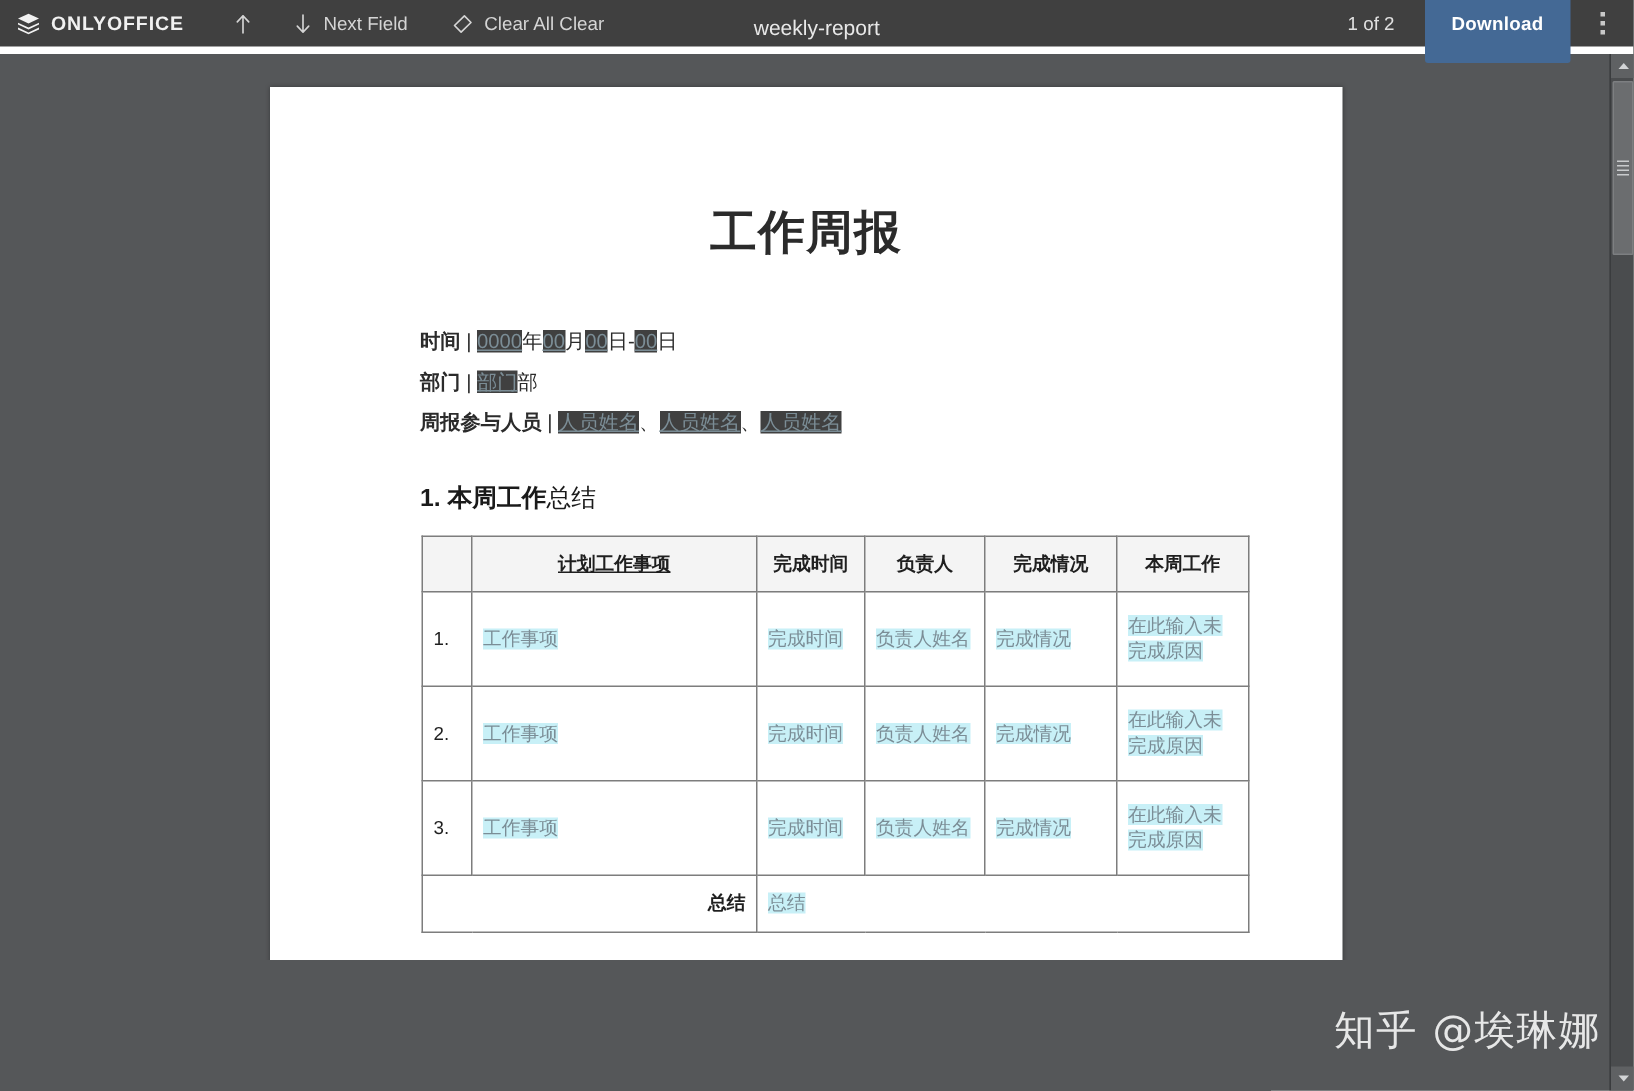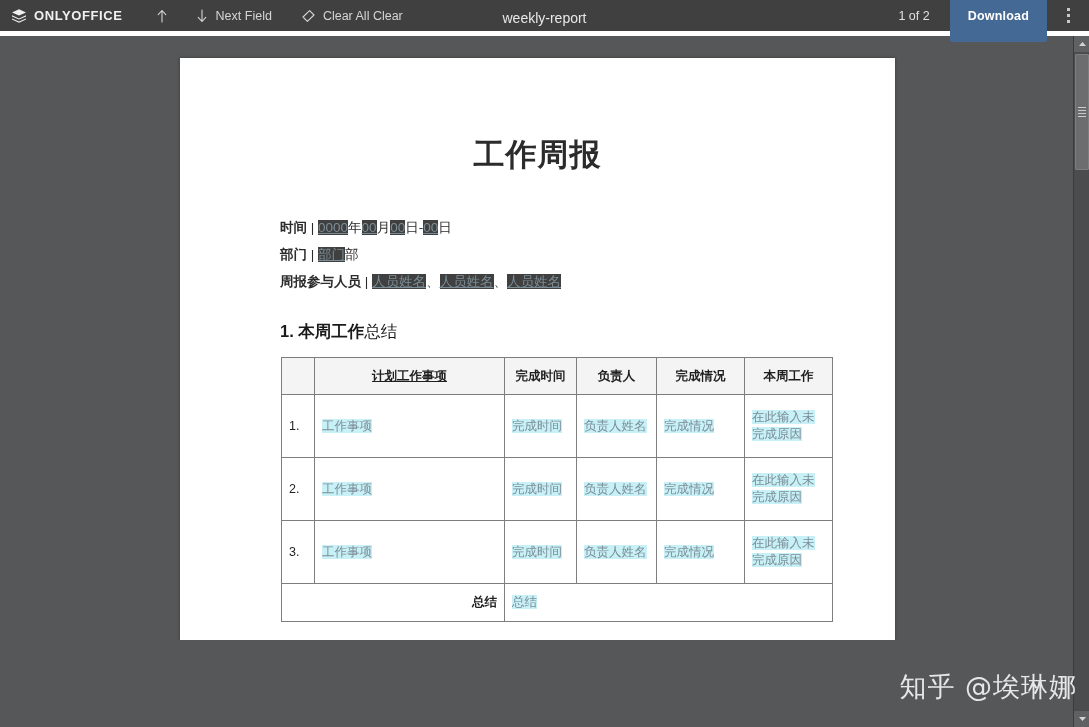--- a/index.html
+++ b/index.html
@@ -159,21 +159,21 @@
     width: 14px; height: 116px;
     background: #6b6d6f; border: 1px solid #7d7f81;
     border-radius: 1px; cursor: pointer;
     display: flex; align-items: center; justify-content: center;
   }
   .grip { display: flex; flex-direction: column; gap: 2px; }
   .grip i { display: block; width: 8px; height: 1px; background: #c9cbcd; }
 
   
   .watermark {
-    position: absolute; right: 12px; bottom: 22px;
+    position: absolute; right: 22px; bottom: 22px;
     font-size: 27px; color: #f2f2f2;
     font-family: "DejaVu Sans", sans-serif;
     opacity: 0.93; white-space: nowrap;
     letter-spacing: 1px; pointer-events: none;
   }
 </style>
 </head>
 <body>
 
 <div id="app">

